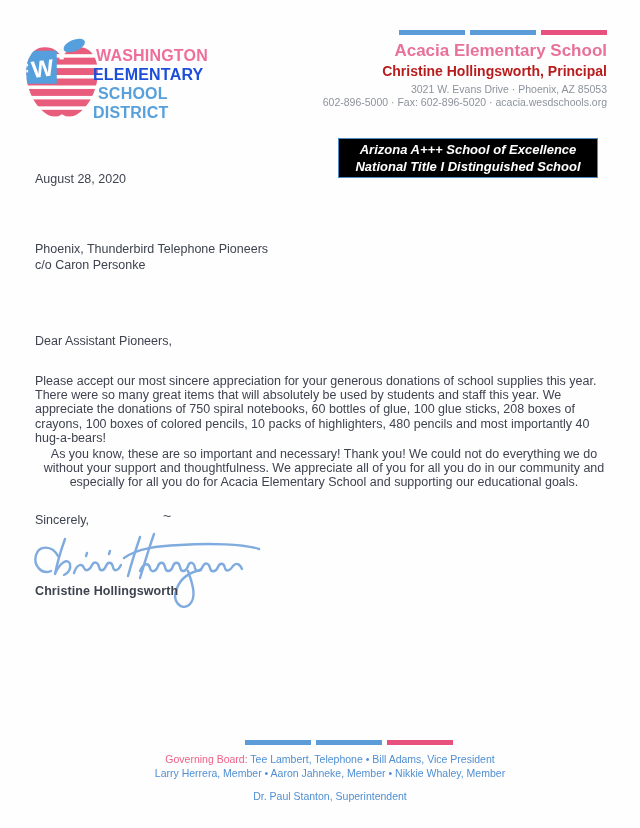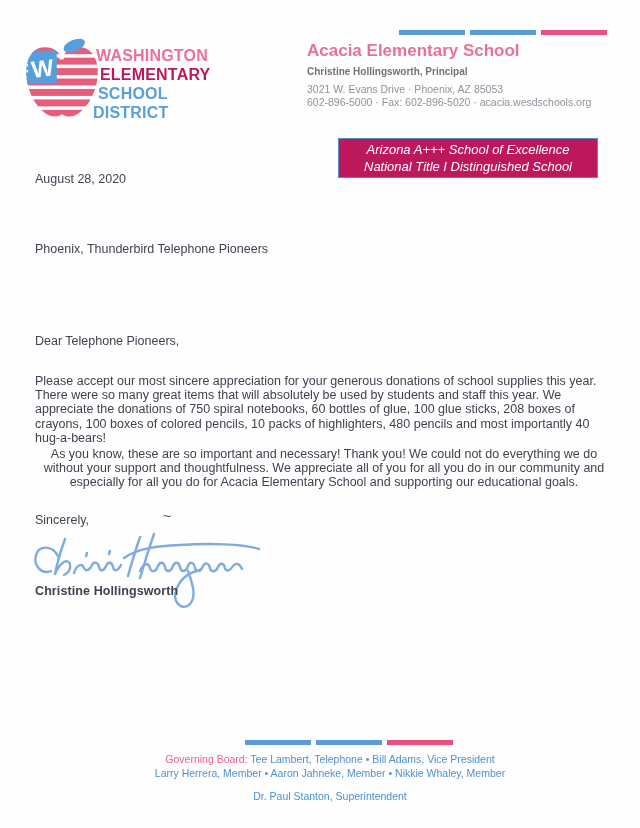--- a/index.html
+++ b/index.html
@@ -12,39 +12,39 @@
     margin: 0 auto;
     background: #fefefe;
     overflow: hidden;
   }
 
   
   .logo-wrap { position: absolute; left: 22px; top: 34px; width: 270px; height: 100px; }
   .apple-svg { position: absolute; left: 0; top: 0; }
   .district-name { position: absolute; left: 71px; top: 12px; font-weight: bold; font-size: 16px; line-height: 19px; letter-spacing: 0.2px; }
   .district-name .l1 { color: #ef6f9b; margin-left: 3px; }
-  .district-name .l2 { color: #be185d; margin-left: 7px; }
+  .district-name .l2 { color: #1d4ed8; }
   .district-name .l3 { color: #57a0dc; margin-left: 5px; }
   .district-name .l4 { color: #57a0dc; margin-left: 0; }
 
   
-  .school-header { position: absolute; right: 33px; top: 30px; width: 300px; }
+  .school-header { position: absolute; right: 33px; top: 30px; width: 300px; text-align: right; }
   .tri-bar { display: flex; gap: 5px; justify-content: flex-end; }
   .tri-bar span { display: inline-block; height: 5px; width: 66px; }
   .tri-bar .b { background: #5b9bd8; }
   .tri-bar .p { background: #e8517e; }
   .school-name { margin-top: 6px; color: #e8719a; font-size: 17px; font-weight: bold; }
-  .principal { margin-top: 3px; color: #737373; font-size: 10px; font-weight: bold; line-height: 15px; }
+  .principal { margin-top: 3px; color: #b91c1c; font-size: 14px; font-weight: bold; line-height: 15px; }
   .addr { margin-top: 4px; color: #8d939c; font-size: 10.5px; line-height: 13px; }
 
   
   .banner {
     position: absolute; left: 338px; top: 138px; width: 260px; height: 40px;
-    background: #be185d; color: #ffffff; text-align: center;
-    font-size: 13px; font-weight: normal; font-style: italic; line-height: 17px;
+    background: #000000; color: #ffffff; text-align: center;
+    font-size: 13px; font-weight: bold; font-style: italic; line-height: 17px;
     padding-top: 3px; box-shadow: 0 0 0 1px #4d8cc4 inset;
   }
 
   
   .letter-text { position: absolute; color: #3f4350; font-size: 12.5px; line-height: 14.2px; }
   .t-date      { left: 35px; top: 172px; }
   .t-recipient { left: 35px; top: 241px; line-height: 16px; }
   .t-salutation{ left: 35px; top: 334px; }
   .t-para1     { left: 35px; top: 374px; width: 578px; }
   .t-para2     { left: 35px; top: 447px; width: 578px; text-align: center; }
@@ -114,23 +114,24 @@
 
   <div class="banner">
     <div>Arizona A+++ School of Excellence</div>
     <div>National Title I Distinguished School</div>
   </div>
 
   <div class="letter-text t-date">August 28, 2020</div>
 
   <div class="letter-text t-recipient">
     <div>Phoenix, Thunderbird Telephone Pioneers</div>
+    <div>c/o Caron Personke</div>
   </div>
 
-  <div class="letter-text t-salutation">Dear Telephone Pioneers,</div>
+  <div class="letter-text t-salutation">Dear Assistant Pioneers,</div>
   <div class="letter-text t-para1">Please accept our most sincere appreciation for your generous donations of school supplies this year. There were so many great items that will absolutely be used by students and staff this year.  We appreciate the donations of 750 spiral notebooks, 60 bottles of glue, 100 glue sticks, 208 boxes of crayons, 100 boxes of colored pencils, 10 packs of highlighters, 480 pencils and most importantly 40 hug-a-bears!</div>
   <div class="letter-text t-para2">As you know, these are so important and necessary! Thank you!  We could not do everything we do without your support and thoughtfulness.  We appreciate all of you for all you do in our community and especially for all you do for Acacia Elementary School and supporting our educational goals.</div>
   <div class="letter-text t-closing">Sincerely,</div>
   <div class="letter-text t-tilde">~</div>
 
   <svg class="signature-svg" width="235" height="84" viewBox="0 0 235 84" fill="none" stroke="#7fabdf" stroke-width="2.4" stroke-linecap="round" stroke-linejoin="round">
     <path d="M30 28 C24 17 11 17 8 27 C5 38 14 47 23 43"></path>
     <path d="M37 11 C33 22 29 36 27 46 C32 34 40 30 42 36 C43 41 40 45 36 47"></path>
     <path d="M46 45 C49 36 54 35 56 40 C58 44 62 42 64 37 C66 33 70 34 71 39 C72 44 76 43 78 38 C80 33 84 34 85 39 C86 44 90 43 93 37"></path>
     <path d="M58 28 L59 25"></path>

